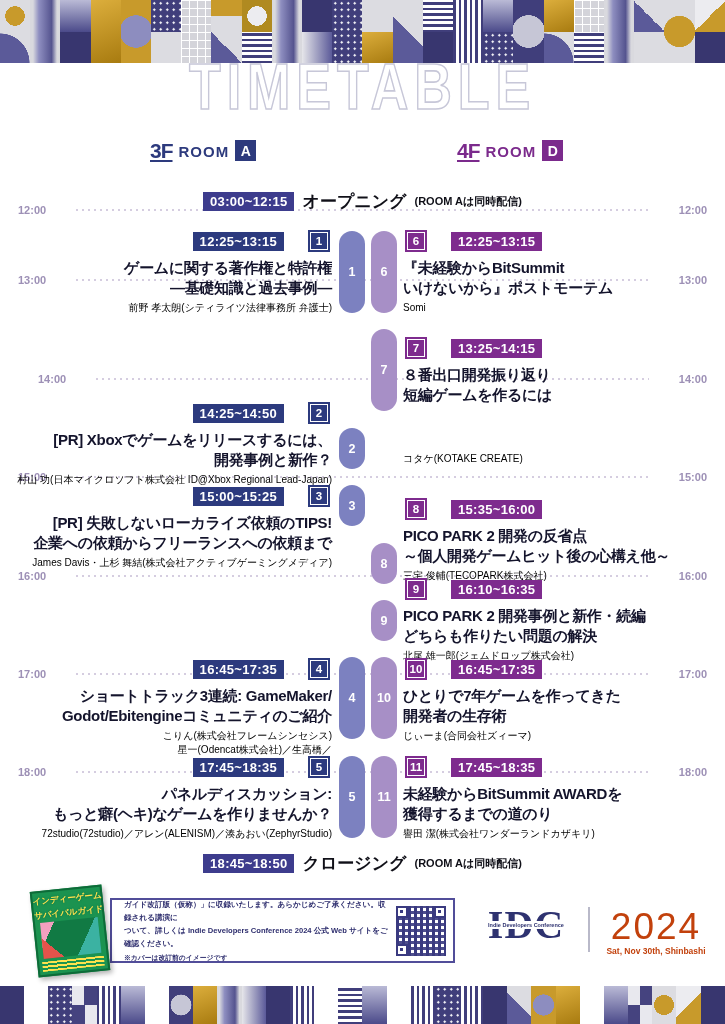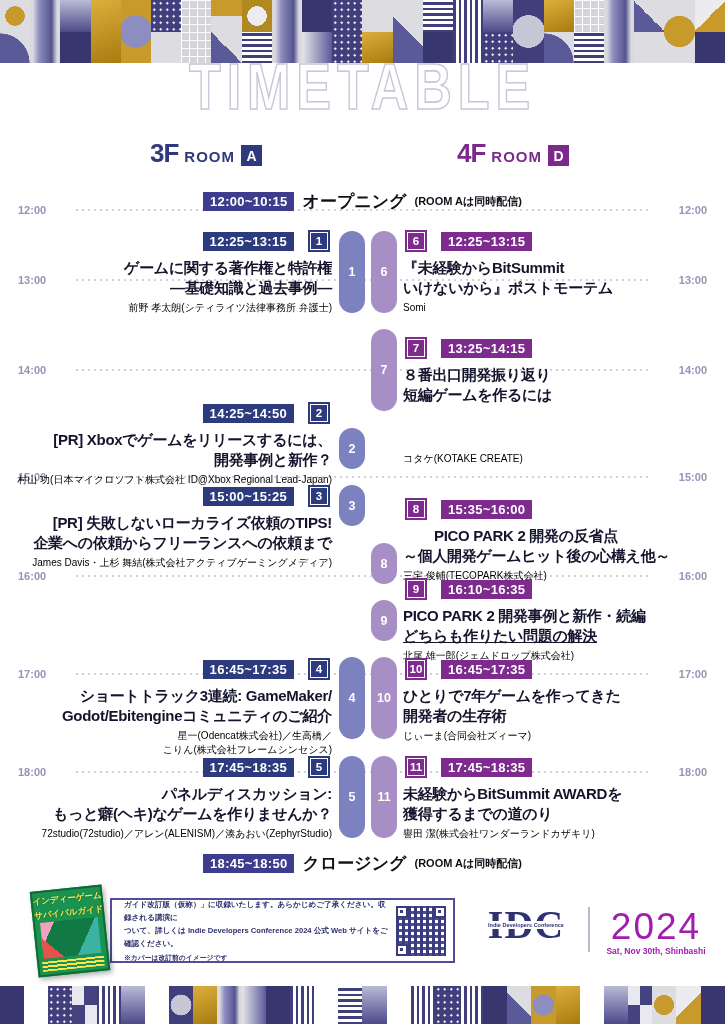--- a/index.html
+++ b/index.html
@@ -32,21 +32,21 @@
   .c-half-gold{background:linear-gradient(0deg,#dcdce1 50%,#c89a2b 50%)}
   .c-bowtie{background:conic-gradient(from 0deg,#45437f 0 90deg,#e8e8ee 90deg 180deg,#45437f 180deg 270deg,#e8e8ee 270deg)}
 
   
   .tt-wrap{position:absolute;top:56px;left:0;width:725px;text-align:center;}
   .tt{display:inline-block;font-size:62px;font-weight:700;letter-spacing:7px;line-height:1;
       color:#fff;-webkit-text-stroke:1.6px #c7c7d8;transform:scaleX(.84) scaleY(1.05);transform-origin:center;}
 
   
   .room-h{position:absolute;top:140px;display:flex;align-items:flex-end;gap:6px;}
-  .room-h .floor{font-size:26px;font-weight:800;line-height:1;letter-spacing:-1px;}
+  .room-h .floor{font-size:21px;font-weight:800;line-height:1;letter-spacing:-1px;text-decoration:underline;}
   .room-h .word{font-size:15px;font-weight:800;letter-spacing:1px;line-height:1;margin-bottom:2px;}
   .room-h .badge{width:21px;height:21px;color:#fff;font-weight:800;font-size:14px;
       display:flex;align-items:center;justify-content:center;margin-bottom:0;}
   .room-a{left:150px;color:#2d3a7d}
   .room-a .badge{background:#2d3a7d}
   .room-d{left:457px;color:#7b2a8c}
   .room-d .badge{background:#7b2a8c}
 
   
   .hour{position:absolute;left:0;right:0;height:14px;display:flex;align-items:center;z-index:1;}
@@ -62,21 +62,21 @@
   .time-box.o{background:#3d3c8d}
   .time-box.a{background:#2c3a7e}
   .time-box.d{background:#7e2b8e}
   .ev-title{font-size:17px;font-weight:800;color:#101018;}
   .ev-note{font-size:11px;font-weight:700;color:#101018;}
 
   
   .sess{position:absolute;z-index:2;}
   .sess.a{right:393px;text-align:right;}
   .sess.d{left:403px;text-align:left;}
-  .badge-row{display:flex;align-items:center;gap:14px;margin-bottom:4px;padding:2px;}
+  .badge-row{display:flex;align-items:center;gap:24px;margin-bottom:4px;padding:2px;}
   .sess.a .badge-row{justify-content:flex-end;}
   .numb{width:16px;height:16px;display:flex;align-items:center;justify-content:center;
         font-size:11.5px;font-weight:800;color:#fff;border:1.5px solid #fff;margin:2px;}
   .numb.a{background:#2c3a7e;box-shadow:0 0 0 2px #2c3a7e;}
   .numb.d{background:#7e2b8e;box-shadow:0 0 0 2px #7e2b8e;}
   .s-title{font-size:15px;font-weight:800;color:#14142c;line-height:1.33;letter-spacing:-.3px;white-space:nowrap;}
   .s-speaker{font-size:10px;font-weight:400;color:#000;line-height:1.4;margin-top:3px;white-space:nowrap;}
   .bar{position:absolute;width:26px;border-radius:13px;color:#fff;font-weight:700;font-size:12.5px;
        display:flex;align-items:center;justify-content:center;z-index:2;}
   .bar.a{left:339px;background:#7c81c0;}
@@ -102,21 +102,21 @@
   .book-art{flex:1;margin:3px 5px;background:
         linear-gradient(45deg,#e5534b 0 22%,transparent 22%),
         linear-gradient(-60deg,#3bb2a2 0 30%,transparent 30%),
         linear-gradient(120deg,#f2a0c0 0 18%,transparent 18%),#117a44;}
   .book-bot{height:10px;margin:0 3px 3px;background:repeating-linear-gradient(0deg,#ffe34d 0 2px,#1b9350 2px 4px);}
   .idc{position:absolute;left:476px;top:905px;width:100px;text-align:center;color:#2e3270;z-index:2;}
   .idc .acro{font-family:"Liberation Serif",serif;font-size:40px;font-weight:700;line-height:1;letter-spacing:1px;}
   .idc .small{position:absolute;left:0;right:0;top:16px;font-size:5.5px;font-weight:700;
               background:#fff;padding:1px 0;white-space:nowrap;}
   .divider{position:absolute;left:588px;top:907px;width:1.5px;height:45px;background:#b9b9c9;z-index:2;}
-  .y2024{position:absolute;left:606px;top:908px;width:100px;text-align:center;color:#a21caf;z-index:2;}
+  .y2024{position:absolute;left:606px;top:908px;width:100px;text-align:center;color:#c2410c;z-index:2;}
   .y2024 .year{font-size:37px;font-weight:400;line-height:1;letter-spacing:2px;}
   .y2024 .date{font-size:8.5px;font-weight:700;margin-top:1px;white-space:nowrap;}
 </style>
 </head>
 <body>
 
 <div class="page">
 
   <div class="banner top" id="banner-top">
       <div class="tl c-circle-gold"></div>
@@ -177,21 +177,21 @@
       <div class="hour" style="top: 175px; margin-top: 28px;">
         <span class="hl">12:00</span>
         <span class="line"></span>
         <span class="hr">12:00</span>
       </div>
       <div class="hour" style="top: 273.4px;">
         <span class="hl">13:00</span>
         <span class="line"></span>
         <span class="hr">13:00</span>
       </div>
-      <div class="hour" style="top: 363px;">
+      <div class="hour" style="top: 372px; margin-left: 20px;">
         <span class="hl">14:00</span>
         <span class="line"></span>
         <span class="hr">14:00</span>
       </div>
       <div class="hour" style="top: 470.2px;">
         <span class="hl">15:00</span>
         <span class="line"></span>
         <span class="hr">15:00</span>
       </div>
       <div class="hour" style="top: 568.6px;">
@@ -254,22 +254,22 @@
       <div class="sess a" style="top: 656px;">
         <div class="badge-row">
           <span class="time-box a">16:45~17:35</span>
           <span class="numb a">4</span>
         </div>
         <div class="s-title">
           <span style="display: block;">ショートトラック3連続: GameMaker/</span>
           <span style="display: block;">Godot/Ebitengineコミュニティのご紹介</span>
         </div>
         <div class="s-speaker">
+          <span style="display: block;">こりん(株式会社フレームシンセシス)</span>
           <span style="display: block;">星一(Odencat株式会社)／生高橋／</span>
-          <span style="display: block;">こりん(株式会社フレームシンセシス)</span>
         </div>
       </div>
       <div class="bar a" style="top: 657px; height: 82px;">4</div>
       <div class="sess a" style="top: 754px;">
         <div class="badge-row">
           <span class="time-box a">17:45~18:35</span>
           <span class="numb a">5</span>
         </div>
         <div class="s-title">
           <span style="display: block;">パネルディスカッション:</span>
@@ -307,36 +307,36 @@
           <span style="display: block; margin-top: 47px;">コタケ(KOTAKE CREATE)</span>
         </div>
       </div>
       <div class="bar d" style="top: 329px; height: 82px;">7</div>
       <div class="sess d" style="top: 496px;">
         <div class="badge-row">
           <span class="numb d">8</span>
           <span class="time-box d">15:35~16:00</span>
         </div>
         <div class="s-title">
-          <span style="display: block; margin-left: 31px;">PICO PARK 2 開発の反省点</span>
+          <span style="display: block;">PICO PARK 2 開発の反省点</span>
           <span style="display: block;">～個人開発ゲームヒット後の心構え他～</span>
         </div>
         <div class="s-speaker">
           <span style="display: block;">三宅 俊輔(TECOPARK株式会社)</span>
         </div>
       </div>
       <div class="bar d" style="top: 543px; height: 41px;">8</div>
       <div class="sess d" style="top: 576px;">
         <div class="badge-row">
           <span class="numb d">9</span>
           <span class="time-box d">16:10~16:35</span>
         </div>
         <div class="s-title">
           <span style="display: block;">PICO PARK 2 開発事例と新作・続編</span>
-          <span style="display: block; text-decoration: underline;">どちらも作りたい問題の解決</span>
+          <span style="display: block;">どちらも作りたい問題の解決</span>
         </div>
         <div class="s-speaker">
           <span style="display: block;">北尾 雄一郎(ジェムドロップ株式会社)</span>
         </div>
       </div>
       <div class="bar d" style="top: 600px; height: 41px;">9</div>
       <div class="sess d" style="top: 656px;">
         <div class="badge-row">
           <span class="numb d">10</span>
           <span class="time-box d">16:45~17:35</span>
@@ -360,21 +360,21 @@
           <span style="display: block;">獲得するまでの道のり</span>
         </div>
         <div class="s-speaker">
           <span style="display: block;">譽田 潔(株式会社ワンダーランドカザキリ)</span>
         </div>
       </div>
       <div class="bar d" style="top: 756px; height: 82px;">11</div>
     </div>
 
   <div class="center-ev" style="top:190px">
-    <span class="time-box o">12:00~10:15</span>
+    <span class="time-box o">03:00~12:15</span>
     <span class="ev-title">オープニング</span>
     <span class="ev-note">(ROOM Aは同時配信)</span>
   </div>
   <div class="center-ev" style="top:852px">
     <span class="time-box o">18:45~18:50</span>
     <span class="ev-title">クロージング</span>
     <span class="ev-note">(ROOM Aは同時配信)</span>
   </div>
 
   <div class="book">

